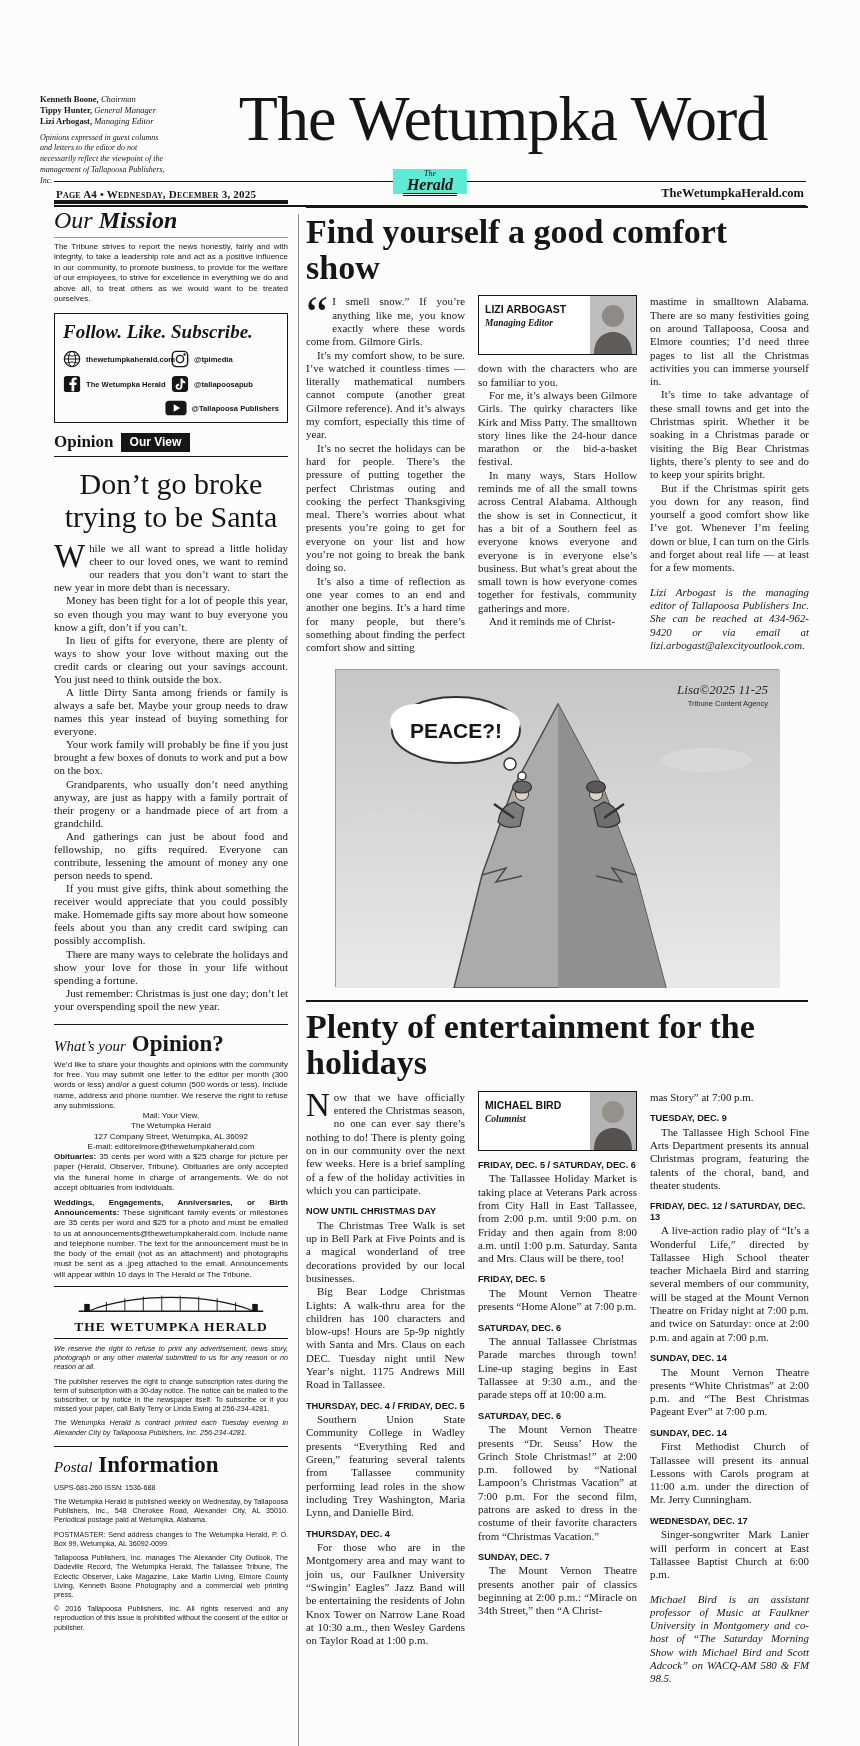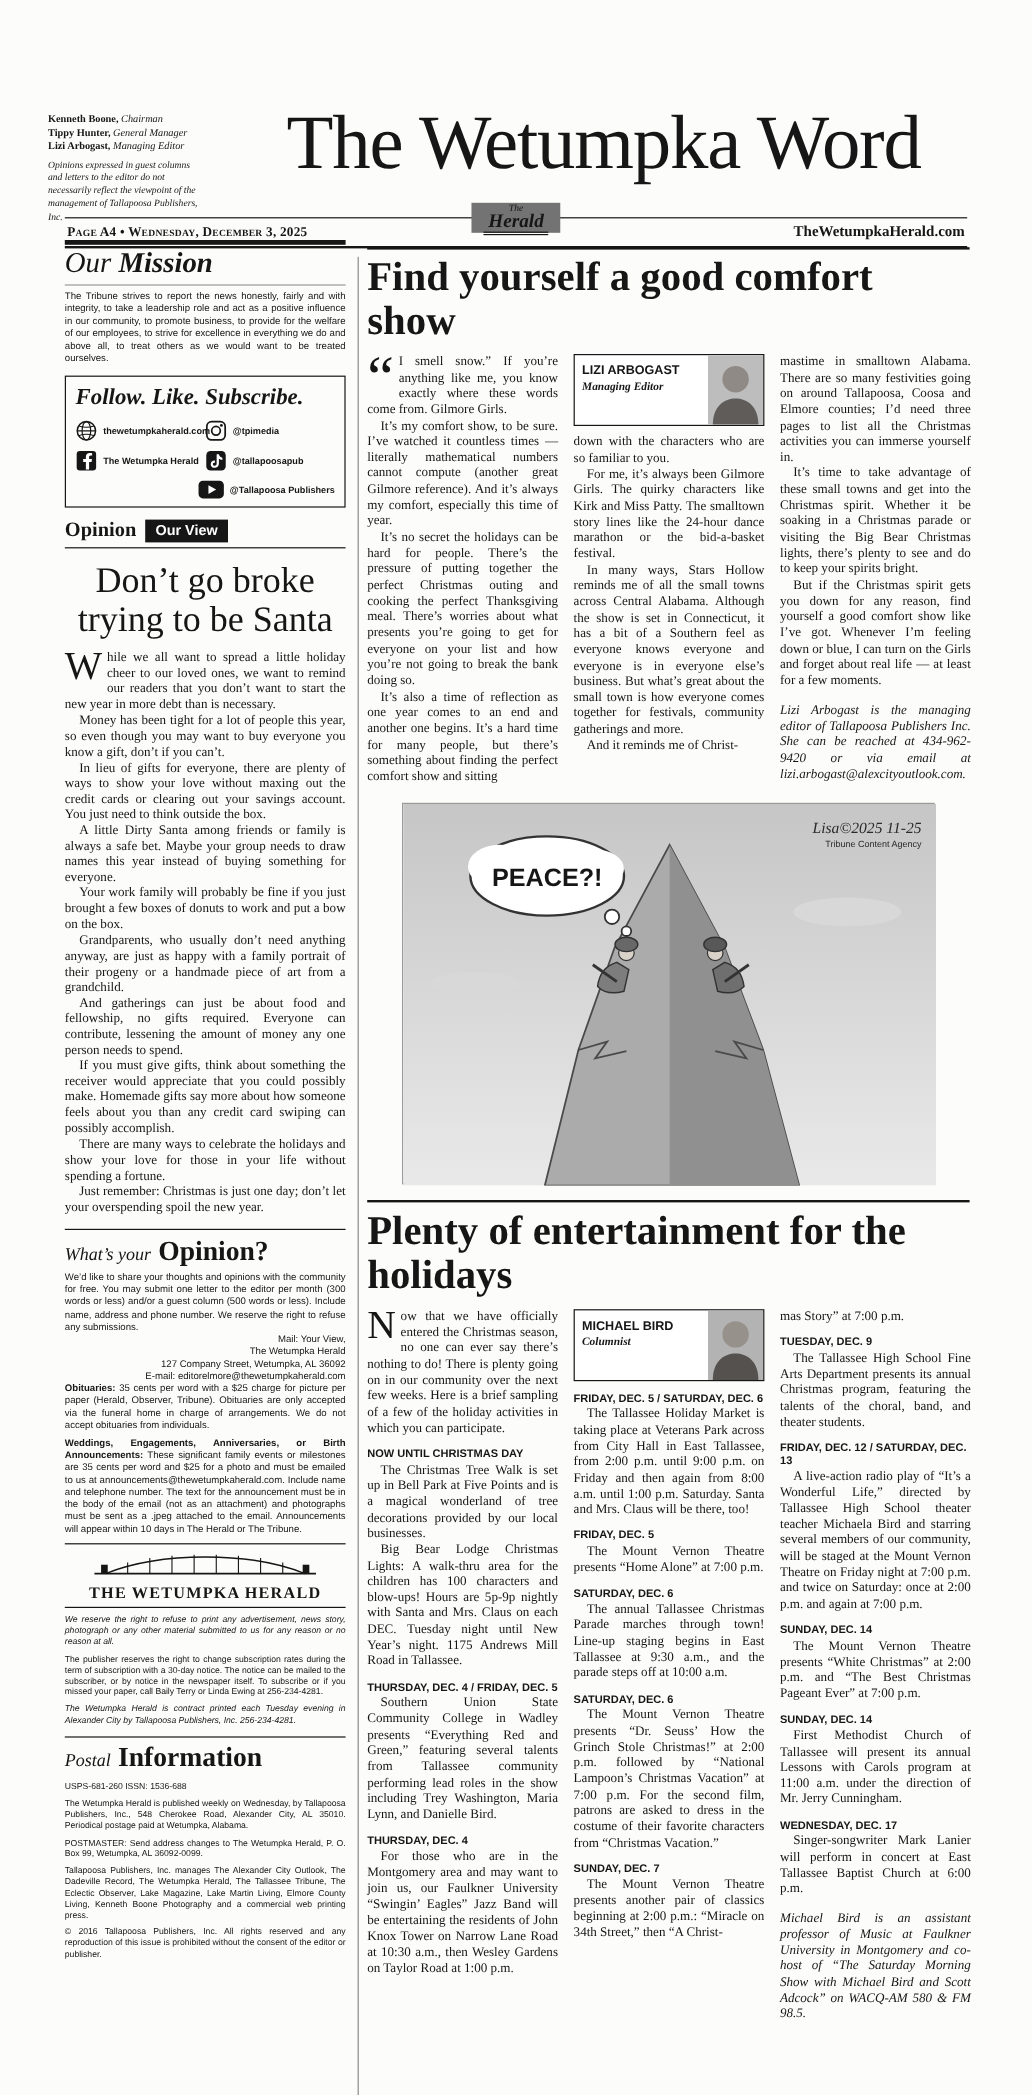--- a/index.html
+++ b/index.html
@@ -13,21 +13,21 @@
   .staff-line .rl { font-style:italic; }
   .masthead .disclaimer { margin-top:5px; font-style:italic; font-size:8px; line-height:1.35; width:132px; }
   .nameplate { position:absolute; left:196px; top:82px; width:614px; text-align:center;
                font-size:64px; font-weight:400; letter-spacing:-1px; white-space:nowrap; }
   .header-bar { position:absolute; left:54px; right:54px; top:181px; height:26px;
                 border-top:1px solid #161616; border-bottom:2px solid #161616;
                 display:flex; align-items:center; justify-content:space-between; padding:0 2px; }
   .page-line { font-weight:bold; font-size:11px; font-variant:small-caps; letter-spacing:.2px; }
   .site-url { font-weight:bold; font-size:12.5px; }
   .herald-logo { position:absolute; left:50%; transform:translateX(-50%); top:-13px;
-                 background:#737373; padding:0 10px; text-align:center; }
+                 background:#5eead4; padding:0 10px; text-align:center; }
   .hl-the { display:block; font-style:italic; font-size:8px; margin-bottom:-2px; }
   .hl-name { font-size:16px; font-weight:bold; font-style:italic; border-bottom:3px double #161616; padding:0 4px; }
 
   
   .left-col { position:absolute; left:54px; top:200px; width:234px; }
   .v-divider { position:absolute; left:298px; top:214px; width:1px; height:1532px; background:#8b8b8b; }
   .right-col { position:absolute; left:306px; top:206px; width:502px; }
 
   
   .mission { border-top:4px solid #161616; padding-top:3px; }
@@ -51,21 +51,21 @@
   .ov-headline { font-size:30px; font-weight:400; text-align:center; line-height:1.08; margin:11px 0 9px; }
   .ov-body p { font-size:10.9px; line-height:1.2; text-align:justify; text-indent:12px; }
   .ov-body p.first { text-indent:0; }
   .dropcap { float:left; font-size:33px; line-height:26px; padding:1px 4px 0 0; }
 
   .invite { margin-top:11px; border-top:1px solid #161616; padding-top:5px; }
   .invite h2 { margin-bottom:3px; }
   .scripty { font-style:italic; font-size:15px; font-weight:400; }
   .bigword { font-size:23px; font-weight:bold; }
   .sm { font-family:"Liberation Sans", sans-serif; font-size:8px; line-height:1.28; text-align:justify; }
-  .sm.line { text-align:right; }
+  .sm.line { text-align:center; }
   .subs-title { font-size:24px; font-weight:bold; margin:9px 0 3px; }
   .subs p { margin-bottom:5px; }
 
   .herald-box { margin-top:6px; text-align:center; border-top:1px solid #161616; border-bottom:1px solid #161616; padding:4px 0 3px; }
   .hb-name { font-size:13.5px; font-weight:bold; letter-spacing:1px; }
   .xs { font-family:"Liberation Sans", sans-serif; font-size:7.2px; line-height:1.28; text-align:justify; margin-top:5px; }
   .xs.it { font-style:italic; }
   .postal-head { margin-top:9px; border-top:1px solid #161616; padding-top:4px; margin-bottom:3px; }
 
   

